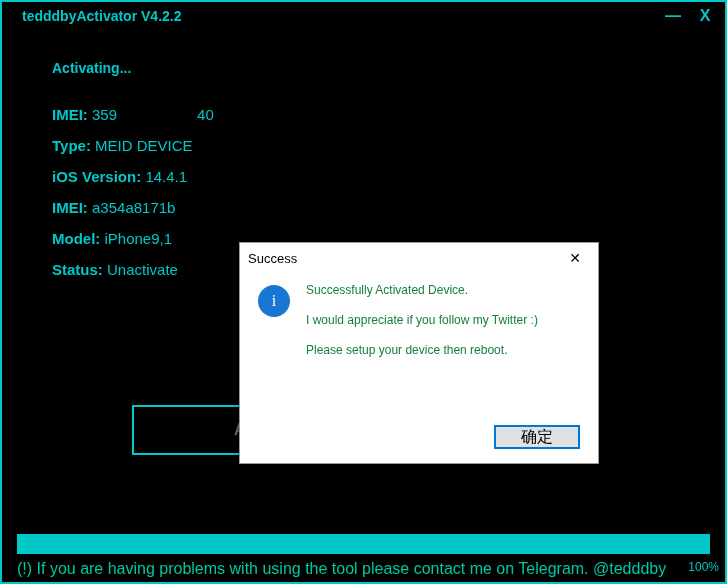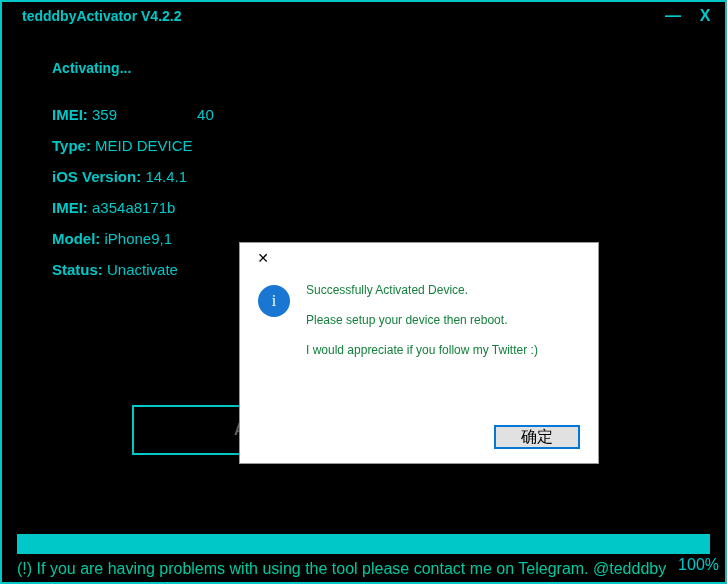--- a/index.html
+++ b/index.html
@@ -72,21 +72,21 @@
       left: 15px; right: 15px;
       bottom: 28px;
       height: 20px;
       background: #00c8c8;
     }
     .progress-pct {
       position: absolute;
       right: 6px;
       bottom: 8px;
       color: #00c8c8;
-      font-size: 16px;
+      font-size: 12px;
     }
     .footer-msg {
       position: absolute;
       left: 15px; right: 15px;
       bottom: 4px;
       color: #00c8a0;
       font-size: 16px;
     }
     
     .dialog {
@@ -196,26 +196,27 @@
   <span>Activat</span>
 </div>
 
 <div class="progress-wrap"></div>
 <div class="progress-pct">100%</div>
 
 <div class="footer-msg">(!) If you are having problems with using the tool please contact me on Telegram. @tedddby</div>
 
 <div class="dialog">
   <div class="dialog-titlebar">
+    <span class="dlg-title">Success</span>
     <span class="dialog-close">✕</span>
   </div>
   <div class="dialog-body">
     <div class="info-icon">i</div>
     <div class="dialog-text">
       <p>Successfully Activated Device.</p>
+      <p>I would appreciate if you follow my Twitter :)</p>
       <p>Please setup your device then reboot.</p>
-      <p>I would appreciate if you follow my Twitter :)</p>
     </div>
   </div>
   <div class="dialog-footer">
     <button class="ok-btn">确定</button>
   </div>
 </div>
 
 </body></html>

